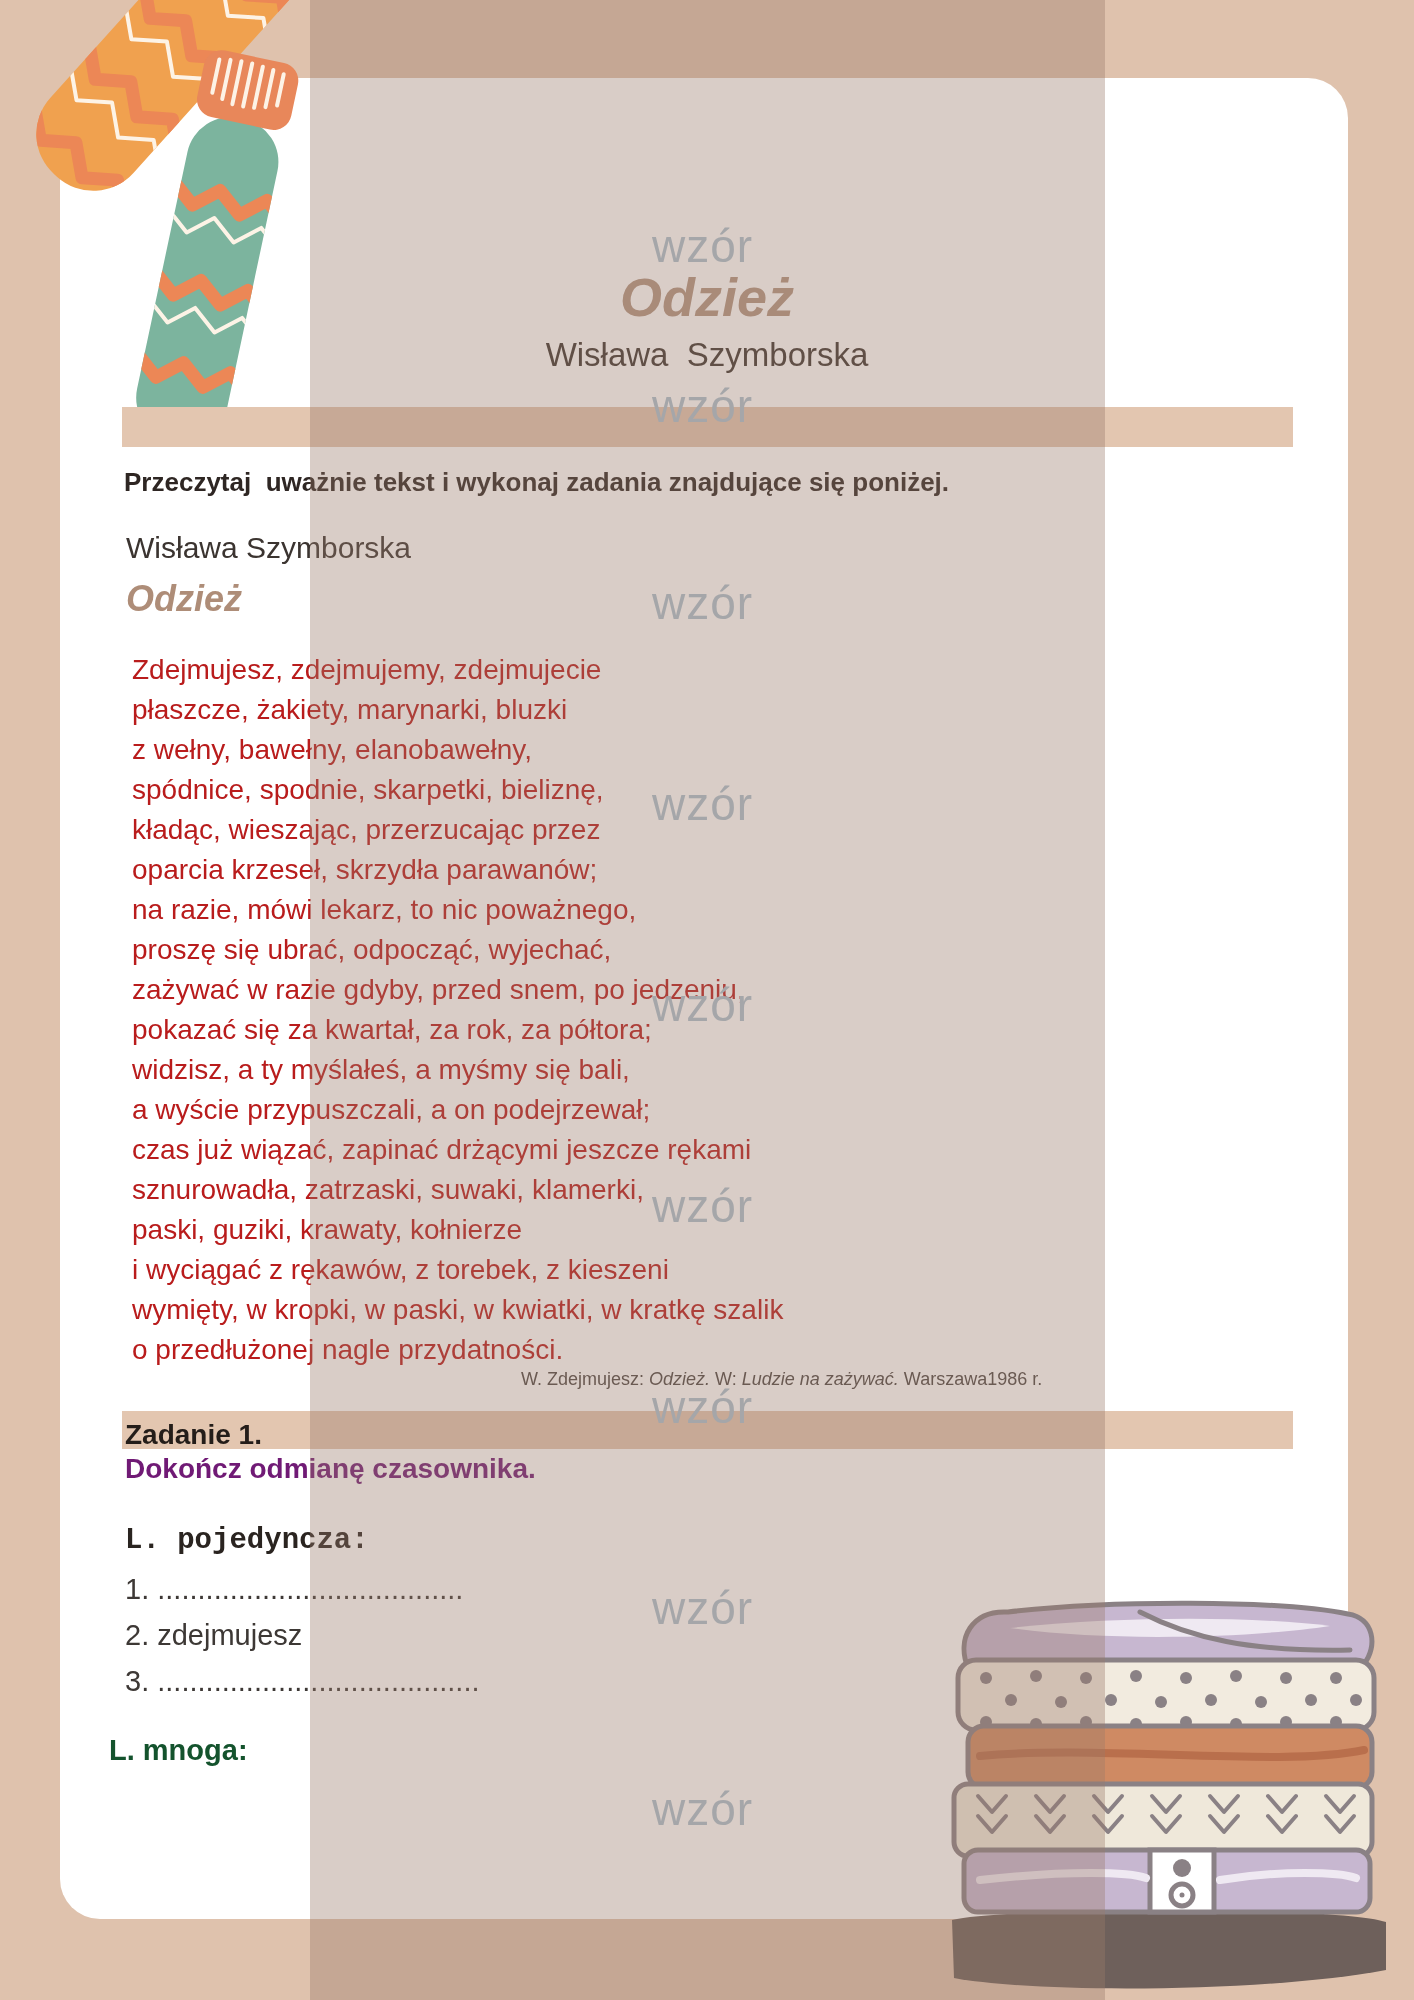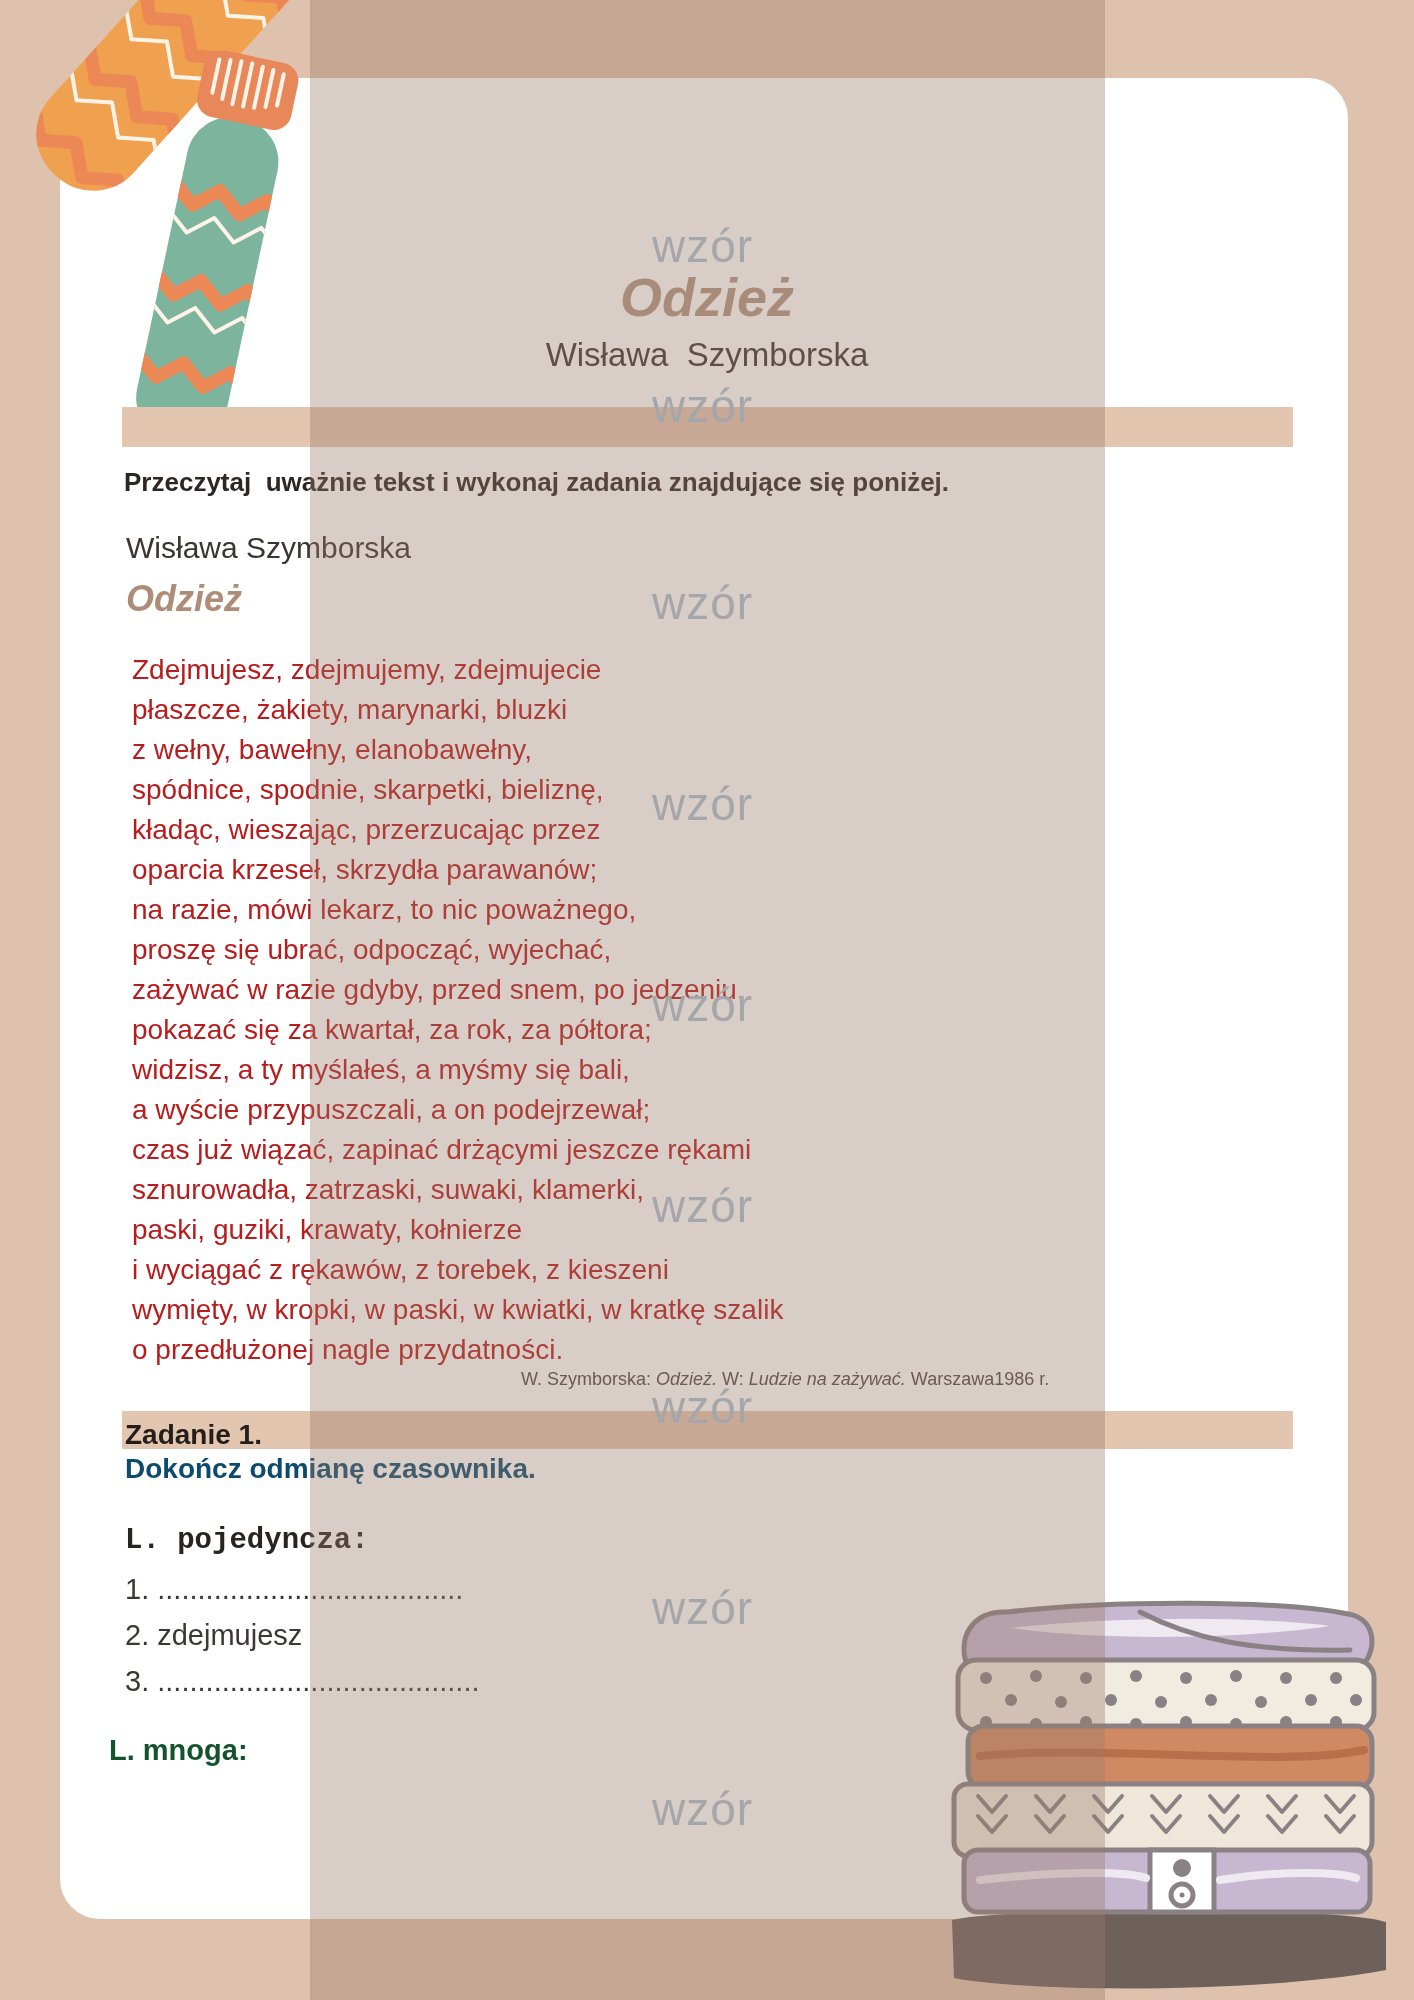--- a/index.html
+++ b/index.html
@@ -23,21 +23,21 @@
   #title{top:164px;font-size:50px;letter-spacing:0px;color:#3a3029;}
   #header-odziez{top:266px;font-size:54px;font-weight:bold;font-style:italic;color:#b29583;}
   #header-author{top:336px;font-size:33px;color:#3e3530;}
   #instruction{left:124px;top:452px;font-size:26px;font-weight:bold;color:#2e2623;margin-top:15px;}
   #poem-author{left:126px;top:531px;font-size:30px;color:#3b3430;}
   #poem-title{left:126px;top:578px;font-size:36px;font-weight:bold;font-style:italic;color:#ae8d78;}
   #poem{left:126px;top:650px;font-size:28px;line-height:40px;color:#b91c1c;margin-left:6px;}
   #attribution{left:521px;top:1369px;font-size:18px;color:#4e4744;}
   #attribution .it{font-style:italic;}
   #task-heading{left:125px;top:1419px;font-size:28px;font-weight:bold;color:#241d19;}
-  #task-prompt{left:125px;top:1453px;font-size:28px;font-weight:bold;color:#0c4a6e;}
+  #task-prompt{left:125px;top:1453px;font-size:28px;font-weight:bold;color:#701a75;}
   #singular-label{left:125px;top:1524px;font-size:29px;font-weight:bold;color:#2a2420;font-family:Liberation Mono, monospace;}
   #singular-list{left:125px;top:1566px;font-size:29px;line-height:46px;color:#3d3835;}
   #plural-label{left:109px;top:1734px;font-size:29px;font-weight:bold;color:#14532d;}
   #plural-list{left:125px;top:1782px;font-size:29px;line-height:46px;color:#3d3835;}
   .overlay{
     position:absolute;left:310px;top:0;width:795px;height:2000px;
     background:rgba(154,122,106,0.375);z-index:4;pointer-events:none;
   }
   .wm{
     position:absolute;left:652px;z-index:5;
@@ -186,21 +186,21 @@
 
   <div class="txt centered" id="header-odziez">Odzież</div>
   <div class="txt centered" id="header-author">Wisława  Szymborska</div>
 
   <div class="txt" id="instruction">Przeczytaj  uważnie tekst i wykonaj zadania znajdujące się poniżej.</div>
 
   <div class="txt" id="poem-author">Wisława Szymborska</div>
   <div class="txt" id="poem-title">Odzież</div>
   <div class="txt" id="poem"><div>Zdejmujesz, zdejmujemy, zdejmujecie</div><div>płaszcze, żakiety, marynarki, bluzki</div><div>z wełny, bawełny, elanobawełny,</div><div>spódnice, spodnie, skarpetki, bieliznę,</div><div>kładąc, wieszając, przerzucając przez</div><div>oparcia krzeseł, skrzydła parawanów;</div><div>na razie, mówi lekarz, to nic poważnego,</div><div>proszę się ubrać, odpocząć, wyjechać,</div><div>zażywać w razie gdyby, przed snem, po jedzeniu,</div><div>pokazać się za kwartał, za rok, za półtora;</div><div>widzisz, a ty myślałeś, a myśmy się bali,</div><div>a wyście przypuszczali, a on podejrzewał;</div><div>czas już wiązać, zapinać drżącymi jeszcze rękami</div><div>sznurowadła, zatrzaski, suwaki, klamerki,</div><div>paski, guziki, krawaty, kołnierze</div><div>i wyciągać z rękawów, z torebek, z kieszeni</div><div>wymięty, w kropki, w paski, w kwiatki, w kratkę szalik</div><div>o przedłużonej nagle przydatności.</div></div>
 
-  <div class="txt" id="attribution"><span>W. Szymborska: </span><span class="it">Odzież.</span><span> W: </span><span class="it">Ludzie na zażywać.</span><span> Warszawa1986 r.</span></div>
+  <div class="txt" id="attribution"><span>W. Zdejmujesz: </span><span class="it">Odzież.</span><span> W: </span><span class="it">Ludzie na zażywać.</span><span> Warszawa1986 r.</span></div>
 
   <div class="txt" id="task-heading">Zadanie 1.</div>
   <div class="txt" id="task-prompt">Dokończ odmianę czasownika.</div>
 
   <div class="txt" id="singular-label">L. pojedyncza:</div>
   <div class="txt" id="singular-list"><div>1. ......................................</div><div>2. zdejmujesz</div><div>3. ........................................</div></div>
 
   <div class="txt" id="plural-label">L. mnoga:</div>
 
   <div class="overlay"></div>

